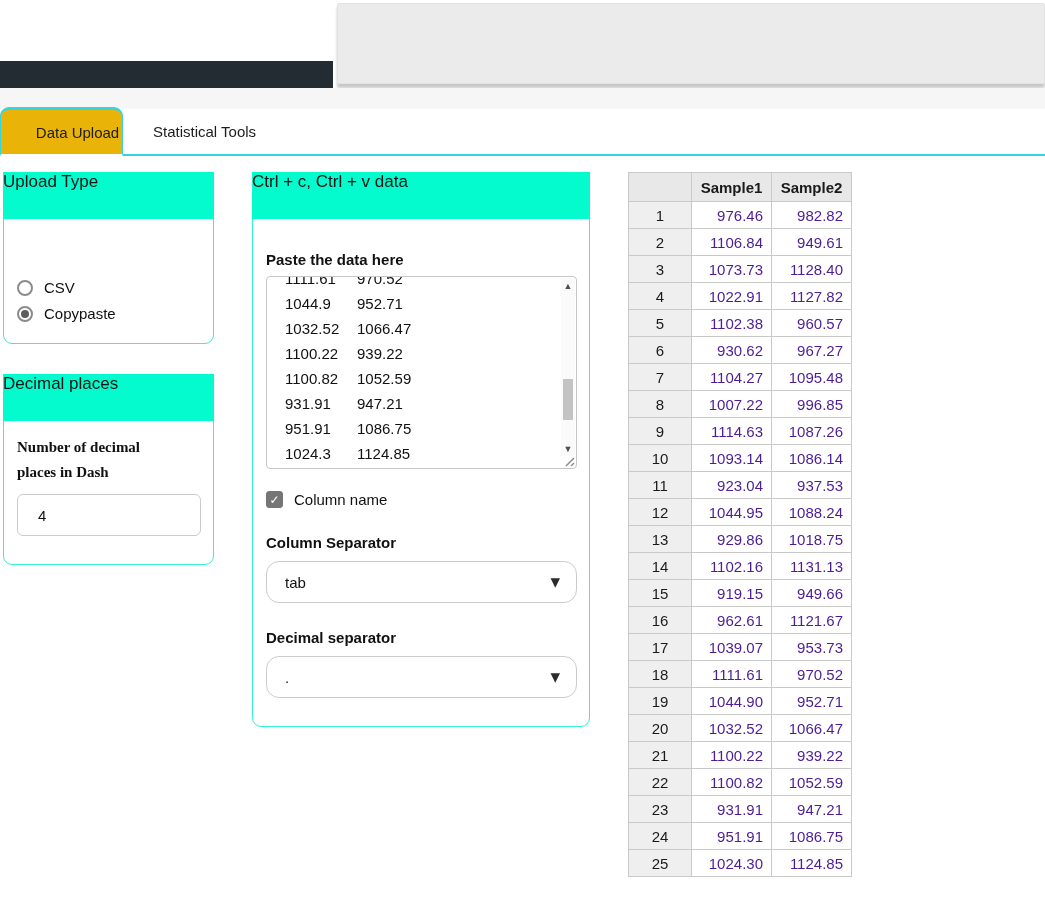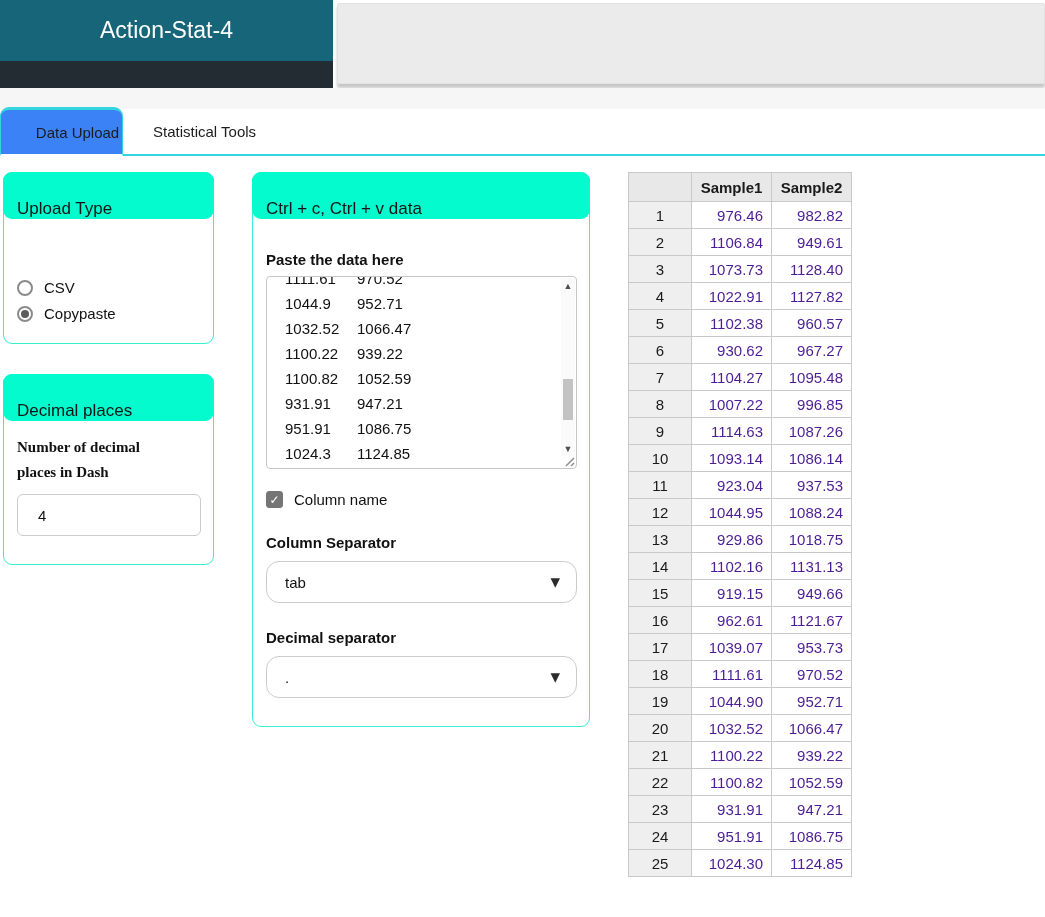--- a/index.html
+++ b/index.html
@@ -19,29 +19,29 @@
     display:flex;align-items:center;justify-content:center;color:#fff;font-size:23px;}
   .banner-dark{position:absolute;left:0;top:61px;width:333px;height:27px;background:var(--banner_dark);}
   .header-panel{position:absolute;left:337px;top:3px;width:708px;height:81px;background:#ebebeb;
     border:1px solid #e2e2e2;border-radius:2px;box-shadow:0 4px 3px rgba(0,0,0,0.22);}
   .substrip{position:absolute;left:0;top:88px;width:1045px;height:21px;background:#f6f6f6;}
 
   
   .tabbar{position:absolute;left:0;top:109px;width:1045px;height:47px;display:flex;align-items:flex-end;
     border-bottom:2px solid var(--tab_accent);background:#fff;}
   .tab{font-size:15px;color:#1c1c1c;cursor:pointer;}
-  .tab.active{position:relative;z-index:2;width:123px;height:49px;margin-bottom:-2px;background:#3b82f6;
+  .tab.active{position:relative;z-index:2;width:123px;height:49px;margin-bottom:-2px;background:#eab308;
     border:1px solid var(--tab_accent);border-top:3px solid var(--tab_accent);border-bottom:2px solid #fff;
     border-radius:9px 9px 0 0;display:flex;align-items:center;justify-content:center;padding-left:32px;}
   .tab.inactive{height:46px;display:flex;align-items:center;padding:0 30px;}
 
   
   .card{position:absolute;background:#fff;border:1px solid var(--card_border);border-radius:9px;}
-  .card-header{height:47px;background:var(--mint);border-radius:9px;margin:-1px -1px 0 -1px;
-    display:flex;align-items:flex-end;padding-left:14px;font-size:17px;color:#141414;}
+  .card-header{height:47px;background:var(--mint);border-radius:0;margin:-1px -1px 0 -1px;
+    display:flex;align-items:flex-start;padding-left:0;font-size:17px;color:#141414;}
   #card-upload{left:3px;top:172px;width:211px;height:172px;}
   #card-decimal{left:3px;top:374px;width:211px;height:191px;}
   #card-paste{left:252px;top:172px;width:338px;height:555px;}
   .card-body{padding:0 13px;}
 
   
   .radio-group{padding-top:60px;}
   .radio-row{display:flex;align-items:center;gap:11px;margin-bottom:9px;cursor:pointer;font-size:15px;}
   .radio-circle{width:16px;height:16px;border:2px solid #8b8b8b;border-radius:50%;flex:0 0 auto;
     display:flex;align-items:center;justify-content:center;background:#fff;}
@@ -79,23 +79,20 @@
   .preview-table th,.preview-table td{border:1px solid #c9c9c9;}
   .preview-table thead th{height:29px;background:#e8e8e8;font-weight:bold;padding:0 6px;text-align:center;color:#1a1a1a;}
   .preview-table tbody th{width:63px;height:27px;background:#efefef;font-weight:normal;text-align:center;color:#1a1a1a;}
   .preview-table td{width:80px;height:27px;background:#fff;text-align:right;padding:0 8px;color:#4c1d95;}
 </style>
 </head>
 <body>
 
 <div id="app">
 
-  <div class="banner-teal">
-    <span>Action-Stat-4</span>
-  </div>
   <div class="banner-dark"></div>
   <div class="header-panel"></div>
   <div class="substrip"></div>
 
   <div class="tabbar">
     <div class="tab active">
       <span>Data Upload</span>
     </div>
     <div class="tab inactive">
       <span>Statistical Tools</span>

